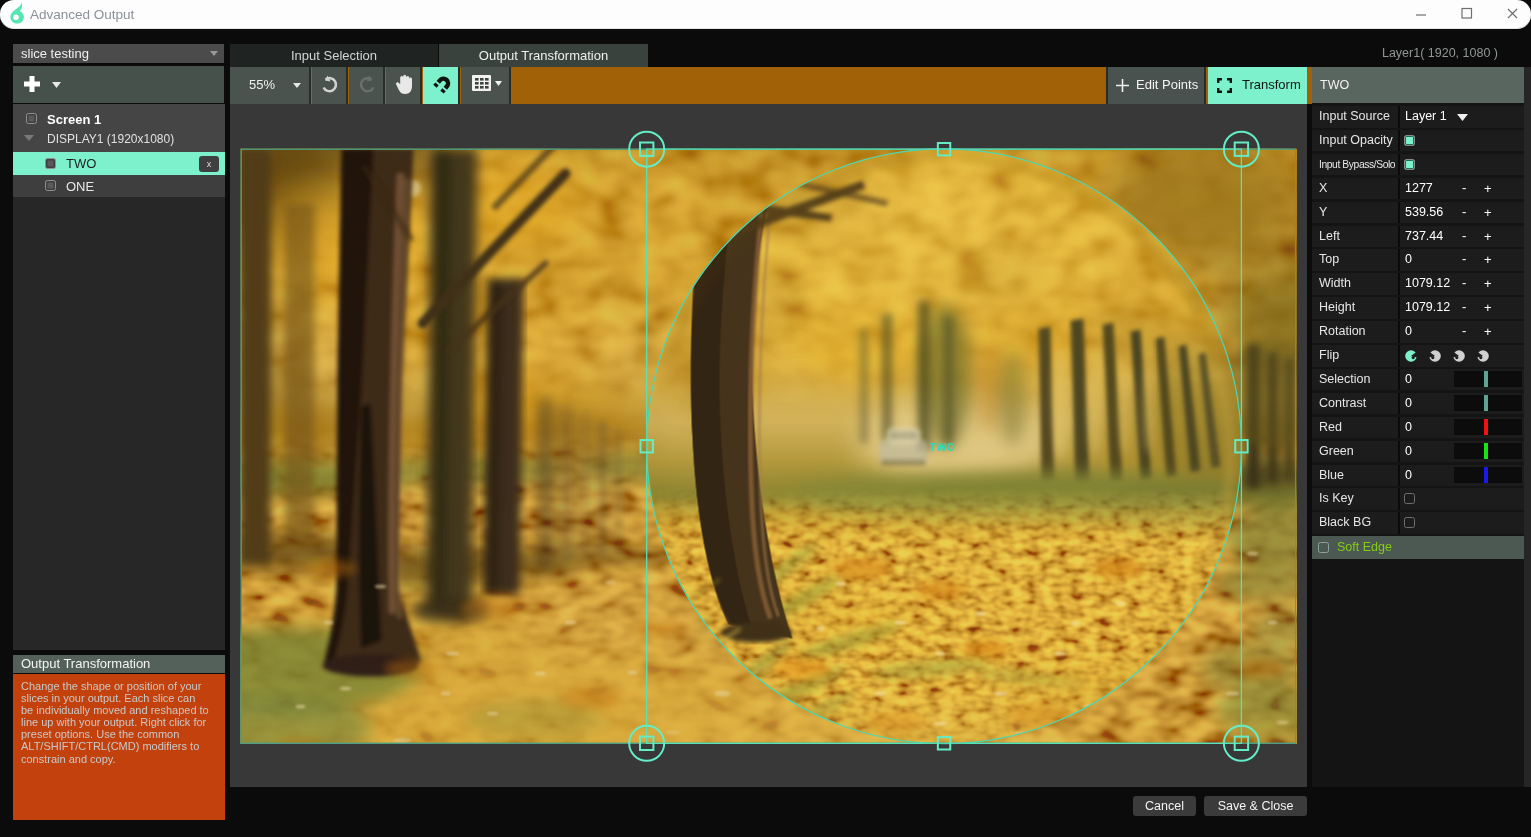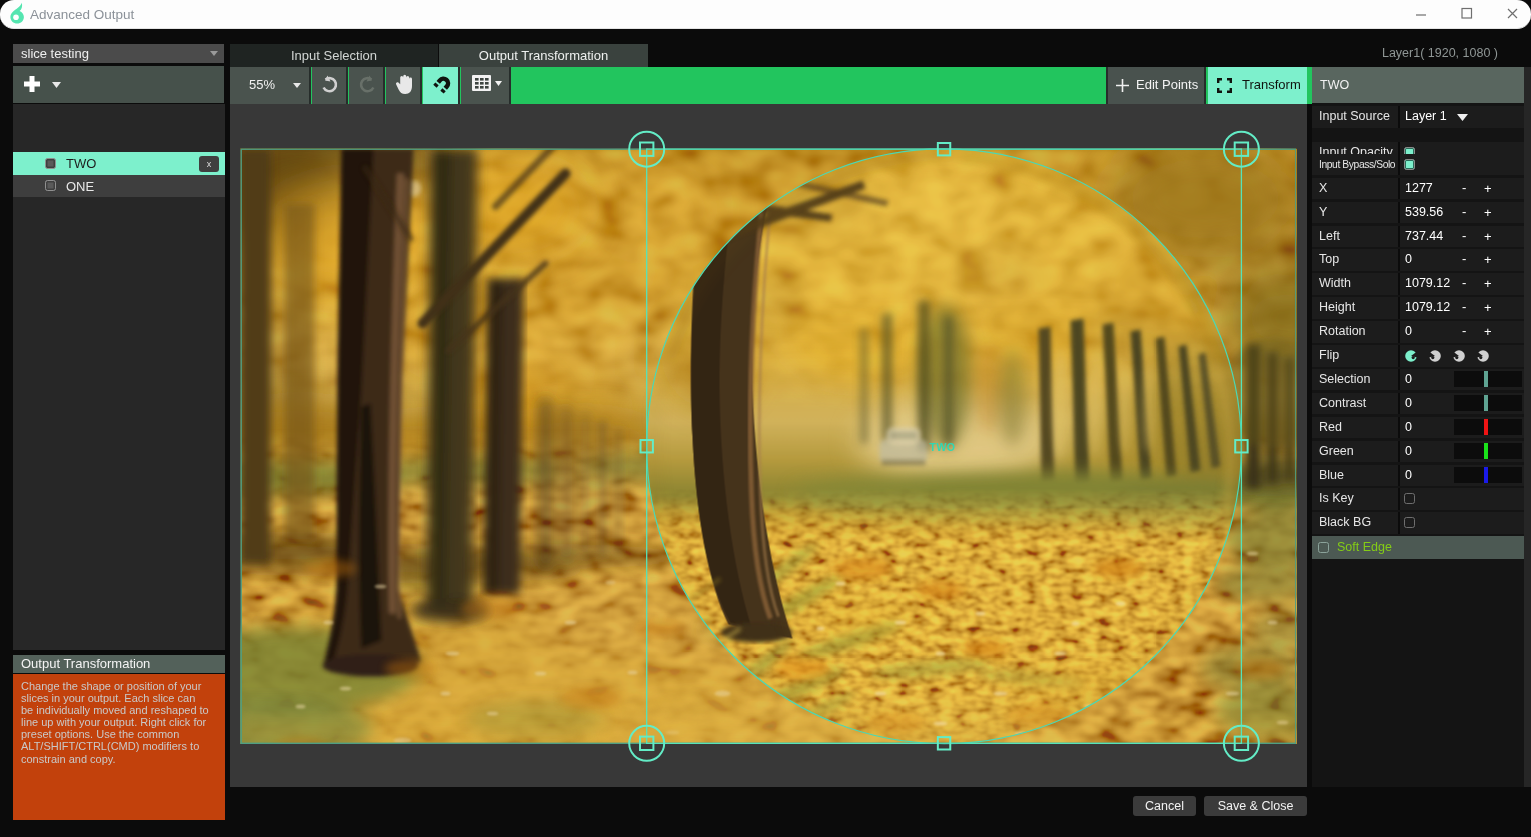--- a/index.html
+++ b/index.html
@@ -15,21 +15,21 @@
 .row-two{position:absolute;left:0;top:48px;width:212px;height:23px;background:#7df0cc;color:#1d1d1d;}
 .row-one{position:absolute;left:0;top:71px;width:212px;height:22px;background:#3e3e3e;color:#e8e8e8;}
 .cb{position:absolute;width:11px;height:11px;border:1px solid #909090;border-radius:2.5px;background:#5a5a5a;box-shadow:inset 0 0 0 1.5px #3f3f3f;}
 #helphead{position:absolute;left:13px;top:655px;width:212px;height:18px;background:#53615a;color:#f4f4f4;font-size:13px;line-height:18px;padding-left:8px;}
 #helpbody{position:absolute;left:13px;top:674px;width:212px;height:146px;background:#c2410c;color:#c9c9c9;font-size:11px;line-height:12.1px;padding:6px 15px 0 8px;}
 
 .tab1{position:absolute;left:230px;top:44px;width:208px;height:23px;background:#1f2422;color:#d2d6d4;font-size:13px;text-align:center;line-height:23px;}
 .tab2{position:absolute;left:439px;top:44px;width:209px;height:23px;background:#3a423e;color:#eef0ef;font-size:13px;text-align:center;line-height:23px;}
 #layertxt{position:absolute;left:1380px;top:46px;width:118px;text-align:right;color:#8f9695;font-size:12.5px;}
 
-#toolbar{position:absolute;left:230px;top:67px;width:1197px;height:37px;background:#22c55e;}
+#toolbar{position:absolute;left:230px;top:67px;width:1197px;height:37px;background:#a16207;}
 .tbtn{position:absolute;top:0;height:37px;background:#4a534e;border-right:2px solid #272d2b;}
 .mint{background:#7df0cc !important;}
 
 #rpanel{position:absolute;left:1312px;top:67px;width:212px;height:720px;background:#141414;}
 #rphead{position:absolute;left:0;top:0;width:212px;height:36px;background:#59665f;color:#f2f2f2;font-size:12.5px;line-height:36px;padding-left:8px;}
 .prow{position:absolute;left:0;width:212px;height:21.5px;background:#1c1c1c;}
 .plab{position:absolute;left:7px;top:0;height:21.5px;line-height:21.5px;font-size:12.5px;color:#e6e6e6;}
 .pdiv{position:absolute;left:86px;top:0;width:2px;height:21.5px;background:#0b0b0b;}
 .pval{position:absolute;left:93px;top:0;height:21.5px;line-height:21.5px;font-size:12.5px;color:#fff;}
 .pminus{position:absolute;left:150px;top:0;height:21.5px;line-height:20px;font-size:13px;color:#fff;}
@@ -58,20 +58,26 @@
 </div>
 
 <div id="dd-slice">slice testing<div class="arr"></div></div>
 <div id="plusbar">
   <svg class="abs" style="left:9px;top:8px" width="50" height="22" viewBox="0 0 50 22">
     <path d="M10 2 V18 M2 10 H18" stroke="#fff" stroke-width="5"></path>
     <path d="M30 8 L39 8 L34.5 14 Z" fill="#e8e8e8"></path>
   </svg>
 </div>
 <div id="slicelist">
+  <div class="row-screen">
+    <div class="cb" style="left:13px;top:9px"></div>
+    <div class="abs" style="left:34px;top:8px;font-size:13px;font-weight:bold;">Screen 1</div>
+    <div class="abs" style="left:11px;top:31px;width:0;height:0;border-left:5px solid transparent;border-right:5px solid transparent;border-top:6px solid #7a7a7a;"></div>
+    <div class="abs" style="left:34px;top:28px;font-size:12px;color:#e0e0e0;">DISPLAY1 (1920x1080)</div>
+  </div>
   <div class="row-two">
     <div class="cb" style="left:32px;top:6px"></div>
     <div class="abs" style="left:53px;top:4px;font-size:13px;">TWO</div>
     <div class="abs" style="left:186px;top:3.5px;width:20px;height:16px;background:#3f3f3f;border-radius:3px;color:#dcdcdc;font-size:9px;text-align:center;line-height:16px;">x</div>
   </div>
   <div class="row-one">
     <div class="cb" style="left:32px;top:5px"></div>
     <div class="abs" style="left:53px;top:4px;font-size:13px;">ONE</div>
   </div>
 </div>
@@ -587,21 +593,21 @@
 <div id="rpanel">
   <div id="rphead">TWO</div>
 <div class="prow" style="top: 39px;">
       <div class="plab" style="">Input Source</div>
       <div class="pdiv"></div>
       <div class="pval">Layer 1</div>
       <svg class="abs" style="left:145px;top:8px" width="12" height="8">
         <path d="M0 0 L11 0 L5.5 7 Z" fill="#f0f0f0"></path>
       </svg>
     </div>
-    <div class="prow" style="top: 62.9px; margin-top: 12px;">
+    <div class="prow" style="top: 62.9px;">
       <div class="plab" style="">Input Opacity</div>
       <div class="pdiv"></div>
       <div class="mcb"></div>
     </div>
     <div class="prow" style="top: 86.8px;">
       <div class="plab" style="font-size:10.3px;letter-spacing:-0.4px;">Input Bypass/Solo</div>
       <div class="pdiv"></div>
       <div class="mcb"></div>
     </div>
     <div class="prow" style="top: 110.7px;">

